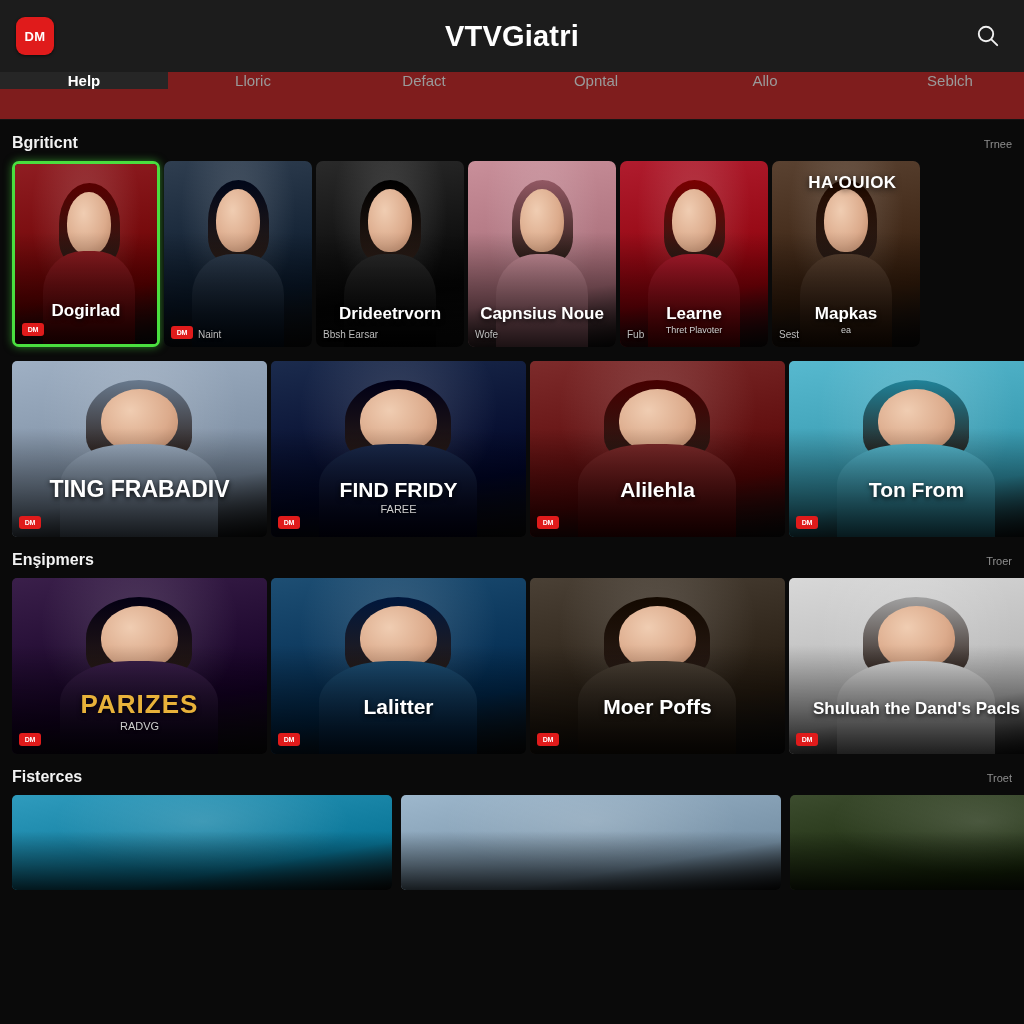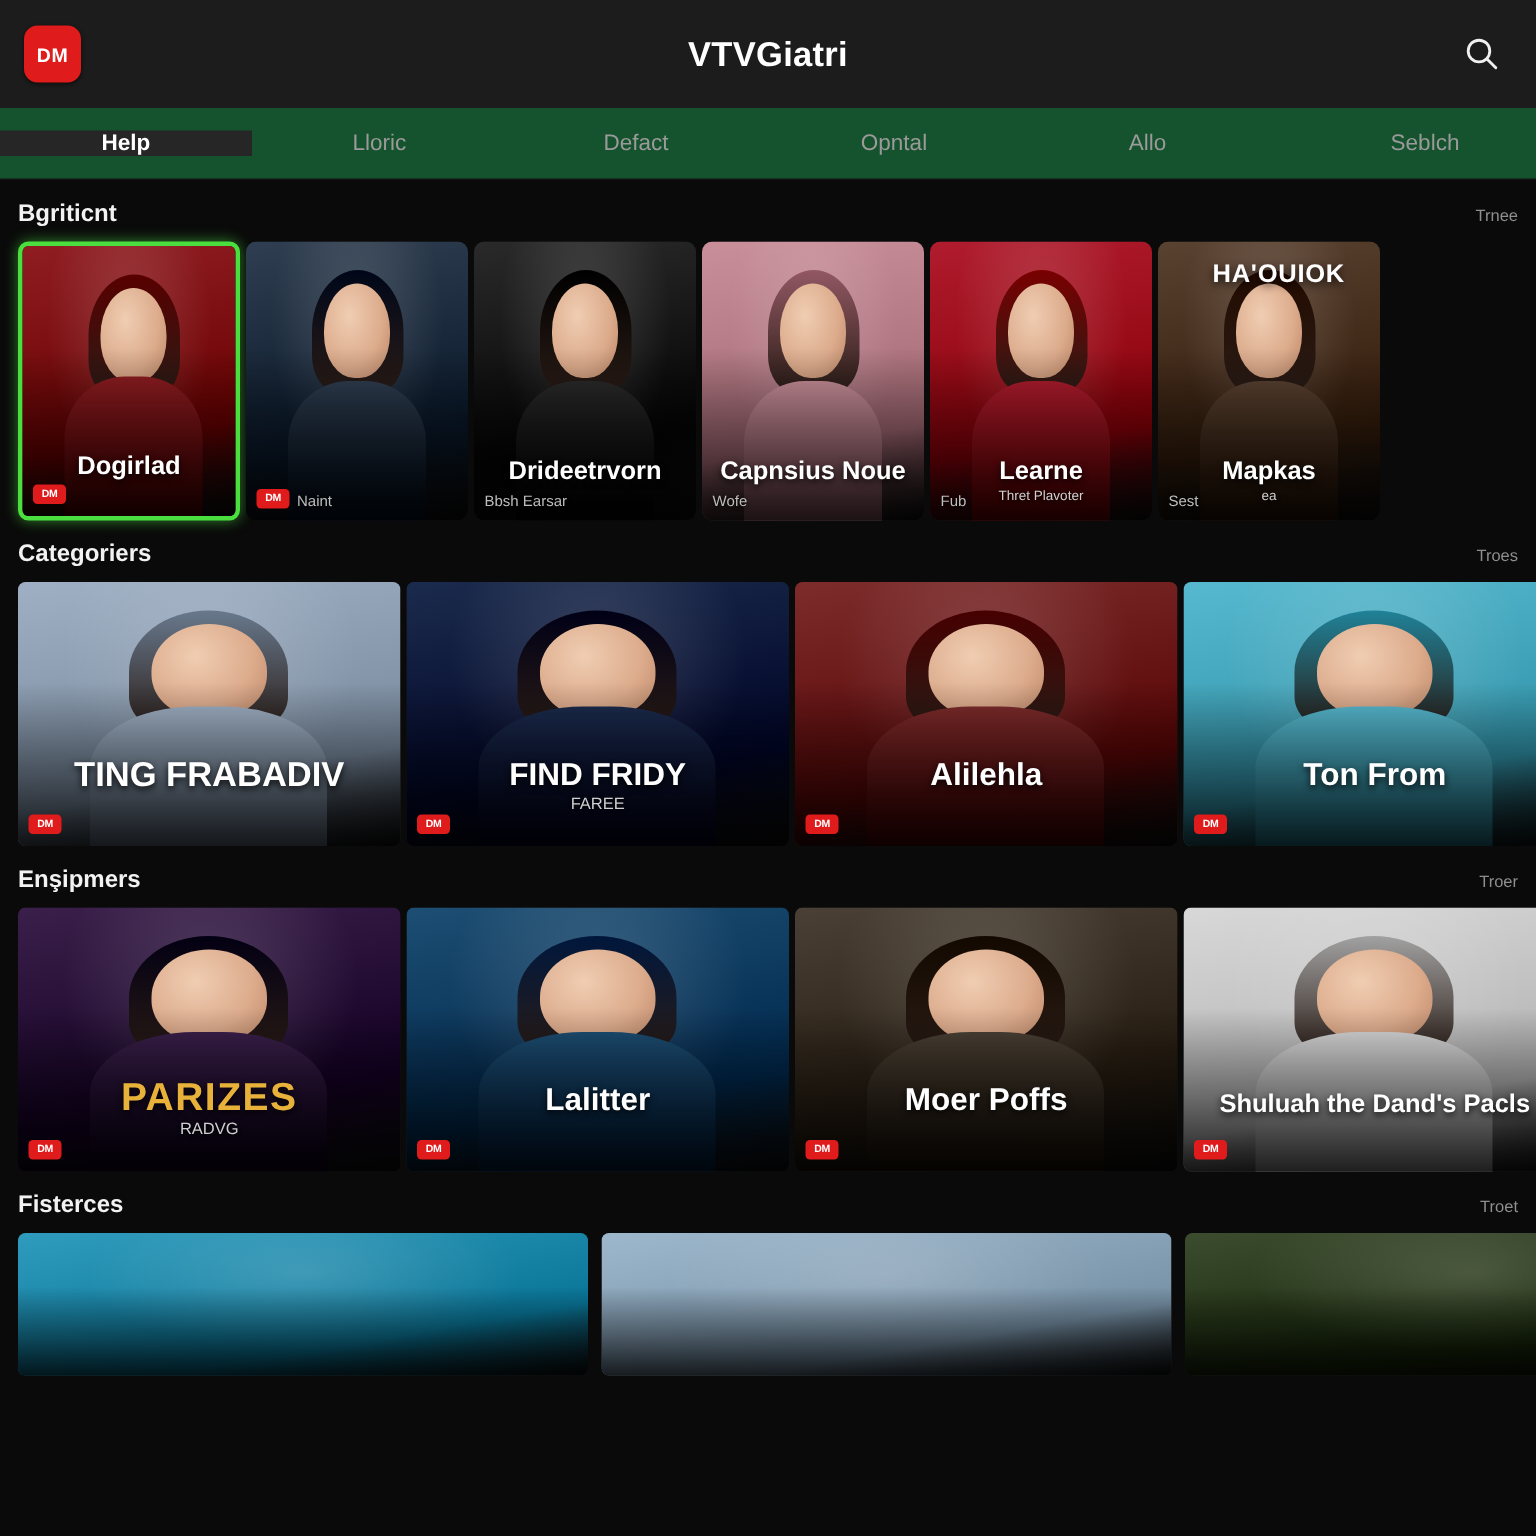--- a/index.html
+++ b/index.html
@@ -26,39 +26,39 @@
     background: #e01b1b;
     display: flex; align-items: center; justify-content: center;
     font-size: 13px; font-weight: bold; letter-spacing: .3px;
     color: #fff;
     box-shadow: 0 1px 3px rgba(0,0,0,.6);
   }
   .app-title {
     position: absolute;
     left: 0; right: 0;
     text-align: center;
-    font-size: 23px;
+    font-size: 29px;
     font-weight: bold;
     letter-spacing: .2px;
     pointer-events: none;
   }
   .search-btn {
     margin-left: auto;
     width: 40px; height: 40px;
     display: flex; align-items: center; justify-content: center;
     z-index: 2;
   }
   .search-btn svg { display:block; }
 
   
   .tabs {
     height: 48px;
-    background: #14532d;
+    background: #7f1d1d;
     display: flex;
-    align-items: center;
+    align-items: flex-start;
     border-bottom: 1px solid #141414;
   }
   .tab {
     flex: 0 0 auto;
     display: flex; align-items: center; justify-content: center;
     padding: 0 18px;
     font-size: 15px;
     color: #9a9a9a;
     position: relative;
     white-space: nowrap;
@@ -290,24 +290,20 @@
           </div>
           <div class="scrim"></div>
           <div class="topline">HA'OUIOK</div>
           <div class="title">Mapkas</div>
           <div class="subtitle">ea</div>
           <div class="sidelabel lab-b">Sest</div>
         </div>
       </div>
     </div>
     <div class="row r2">
-      <div class="row-head">
-        <div class="row-title">Categoriers</div>
-        <div class="row-more">Troes</div>
-      </div>
       <div class="strip">
         <div class="card">
           <div class="art" style="background: radial-gradient(at 50% 28%, rgba(255, 255, 255, 0.16) 0%, rgba(0, 0, 0, 0) 55%), linear-gradient(170deg, rgb(159, 176, 196) 0%, rgb(121, 138, 158) 70%, rgb(13, 13, 13) 100%);">
             <div class="hair" style="width: 106.26px; height: 81.9px; left: 74px; top: 19px; background: linear-gradient(rgb(104, 121, 141) 0%, rgb(42, 28, 22) 100%);"></div>
             <div class="face" style="width: 77px; height: 63px; left: 89px; top: 28px;"></div>
             <div class="body" style="width: 158px; height: 93px; left: 48px; bottom: 0px; background: linear-gradient(rgb(159, 176, 196) 0%, rgb(114, 131, 151) 100%);"></div>
           </div>
           <div class="scrim"></div>
           <div class="title" style="font-size: 23px;">TING FRABADIV</div>
           <div class="badge">DM</div>

